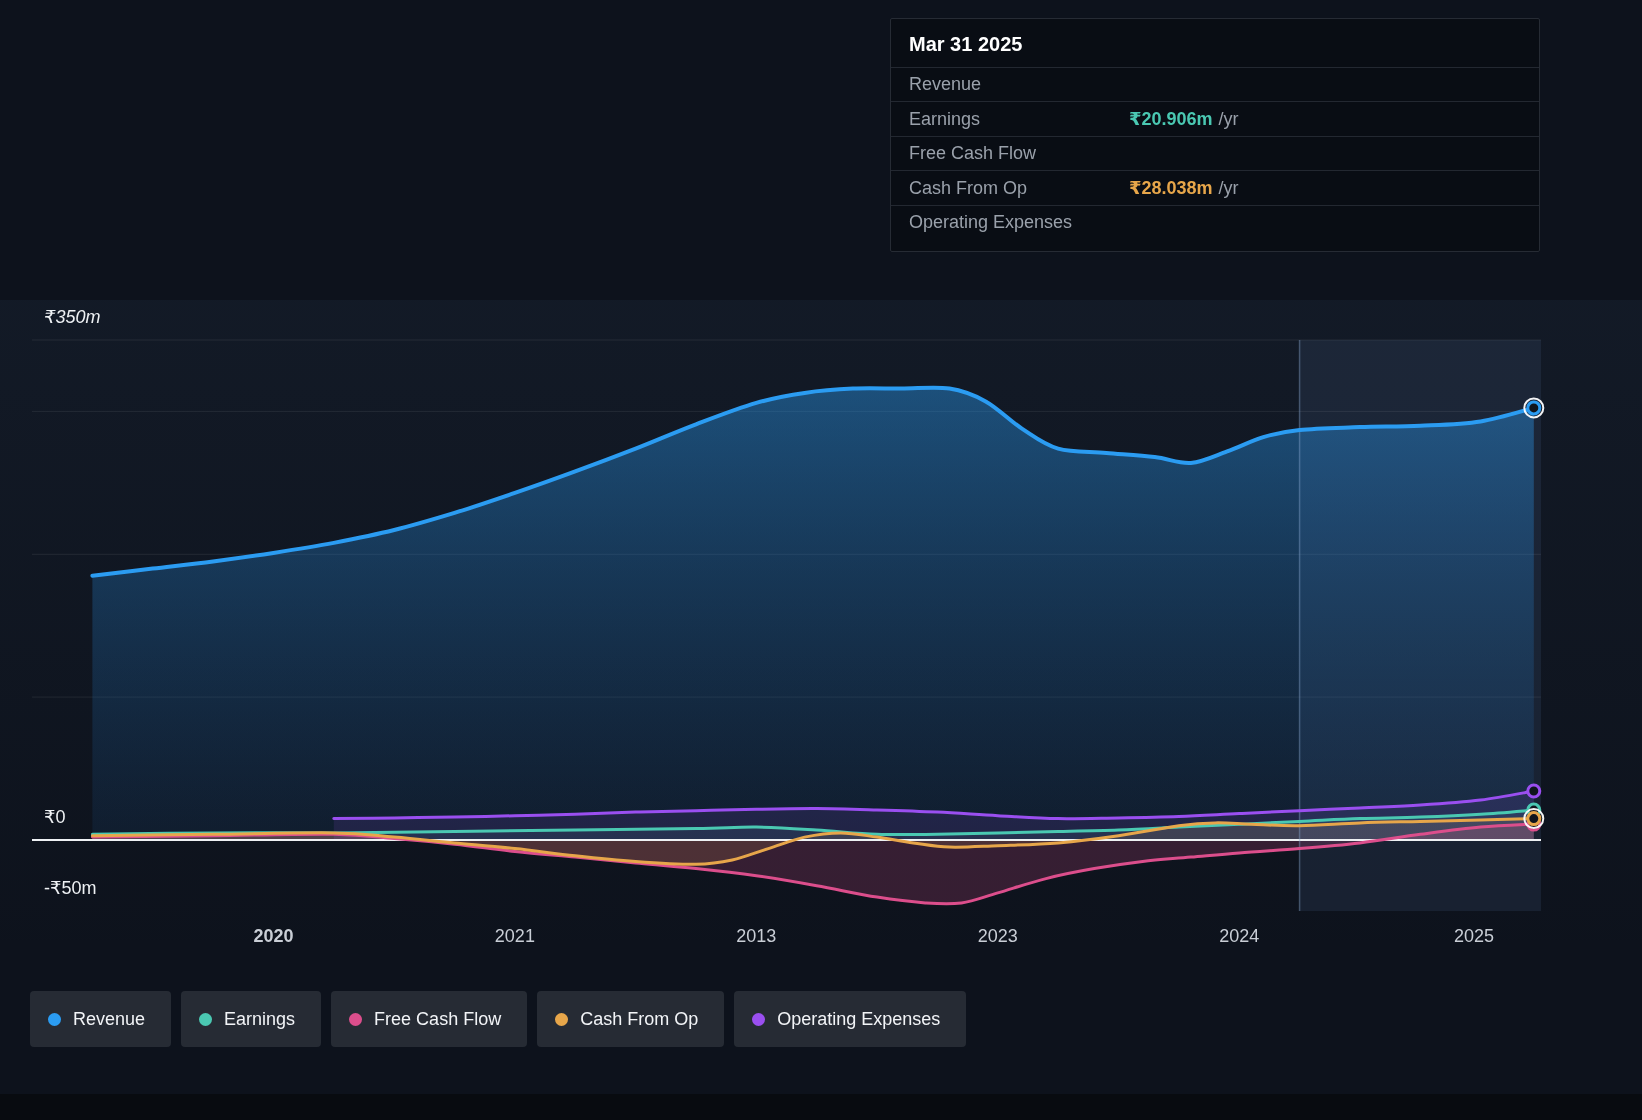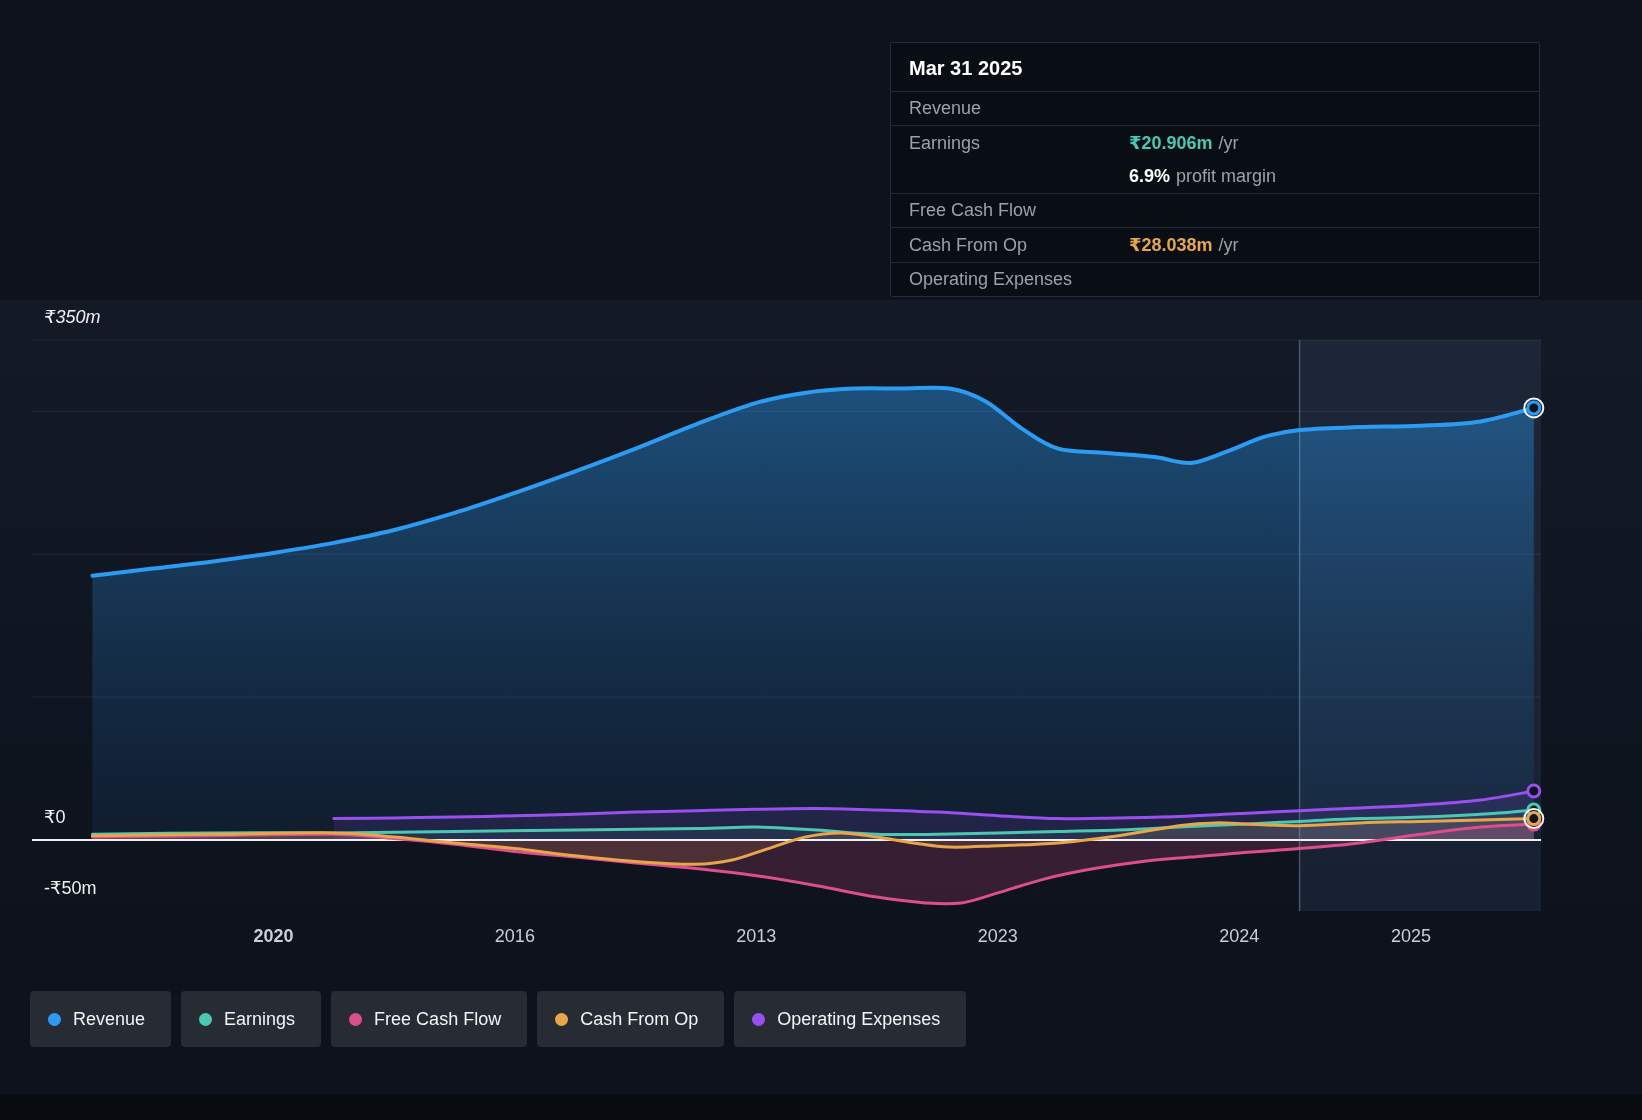--- a/index.html
+++ b/index.html
@@ -16,23 +16,23 @@
   #chart-svg { position:absolute; left:0; top:0; }
   .y-label {
     position:absolute; left:44px; height:22px; line-height:22px;
     font-size:18px; color:#eef1f4; white-space:nowrap;
   }
   .x-label {
     position:absolute; top:926px; transform:translateX(-50%);
     font-size:18px; color:#c9ced6; white-space:nowrap;
   }
   .tooltip {
-    position:absolute; left:890px; top:42px; width:650px;
+    position:absolute; left:890px; top:18px; width:650px;
     background:#090d14; border:1px solid #262b34; border-radius:2px;
-    z-index:5;
+    padding-bottom:12px; z-index:5;
   }
   .tt-header { font-size:20px; font-weight:700; color:#fff; padding:14px 18px 11px; }
   .tt-row { display:flex; align-items:baseline; padding:6px 18px; font-size:18px; }
   .tt-row.divided { border-top:1px solid #232831; }
   .tt-label { width:220px; color:#9aa1ab; flex:none; }
   .tt-value { flex:1; }
   .tt-num { font-weight:700; }
   .tt-bold { font-weight:700; color:#fff; }
   .tt-unit { color:#9aa1ab; margin-left:6px; }
   .legend { position:absolute; left:30px; top:991px; display:flex; gap:10px; }
@@ -83,40 +83,36 @@
       <circle cx="1533.8" cy="791.0" r="6" fill="#10151d" stroke="#9a4ff0" stroke-width="3"></circle>
     </svg>
 
   <div id="y-labels">
       <div class="y-label" style="top: 306px; font-style: italic;">₹350m</div>
       <div class="y-label" style="top: 806px;">₹0</div>
       <div class="y-label" style="top: 877.429px;">-₹50m</div>
     </div>
   <div id="x-labels">
       <div class="x-label" style="left: 273.44px; font-weight: bold;">2020</div>
-      <div class="x-label" style="left: 514.88px;">2016</div>
+      <div class="x-label" style="left: 514.88px;">2021</div>
       <div class="x-label" style="left: 756.32px;">2013</div>
       <div class="x-label" style="left: 997.76px;">2023</div>
       <div class="x-label" style="left: 1239.2px;">2024</div>
-      <div class="x-label" style="left: 1411px;">2025</div>
+      <div class="x-label" style="left: 1474px;">2025</div>
     </div>
 
   <div class="tooltip">
     <div class="tt-header">Mar 31 2025</div>
     <div id="tt-rows">
         <div class="tt-row divided">
           <span class="tt-label">Revenue</span>
         </div>
         <div class="tt-row divided">
           <span class="tt-label">Earnings</span>
           <span class="tt-value"><span class="tt-num" style="color: rgb(74, 200, 178);">₹20.906m</span><span class="tt-unit">/yr</span></span>
-        </div>
-        <div class="tt-row">
-          <span class="tt-label"></span>
-          <span class="tt-value"><span class="tt-bold">6.9%</span><span class="tt-unit">profit margin</span></span>
         </div>
         <div class="tt-row divided">
           <span class="tt-label">Free Cash Flow</span>
         </div>
         <div class="tt-row divided">
           <span class="tt-label">Cash From Op</span>
           <span class="tt-value"><span class="tt-num" style="color: rgb(231, 166, 74);">₹28.038m</span><span class="tt-unit">/yr</span></span>
         </div>
         <div class="tt-row divided">
           <span class="tt-label">Operating Expenses</span>

